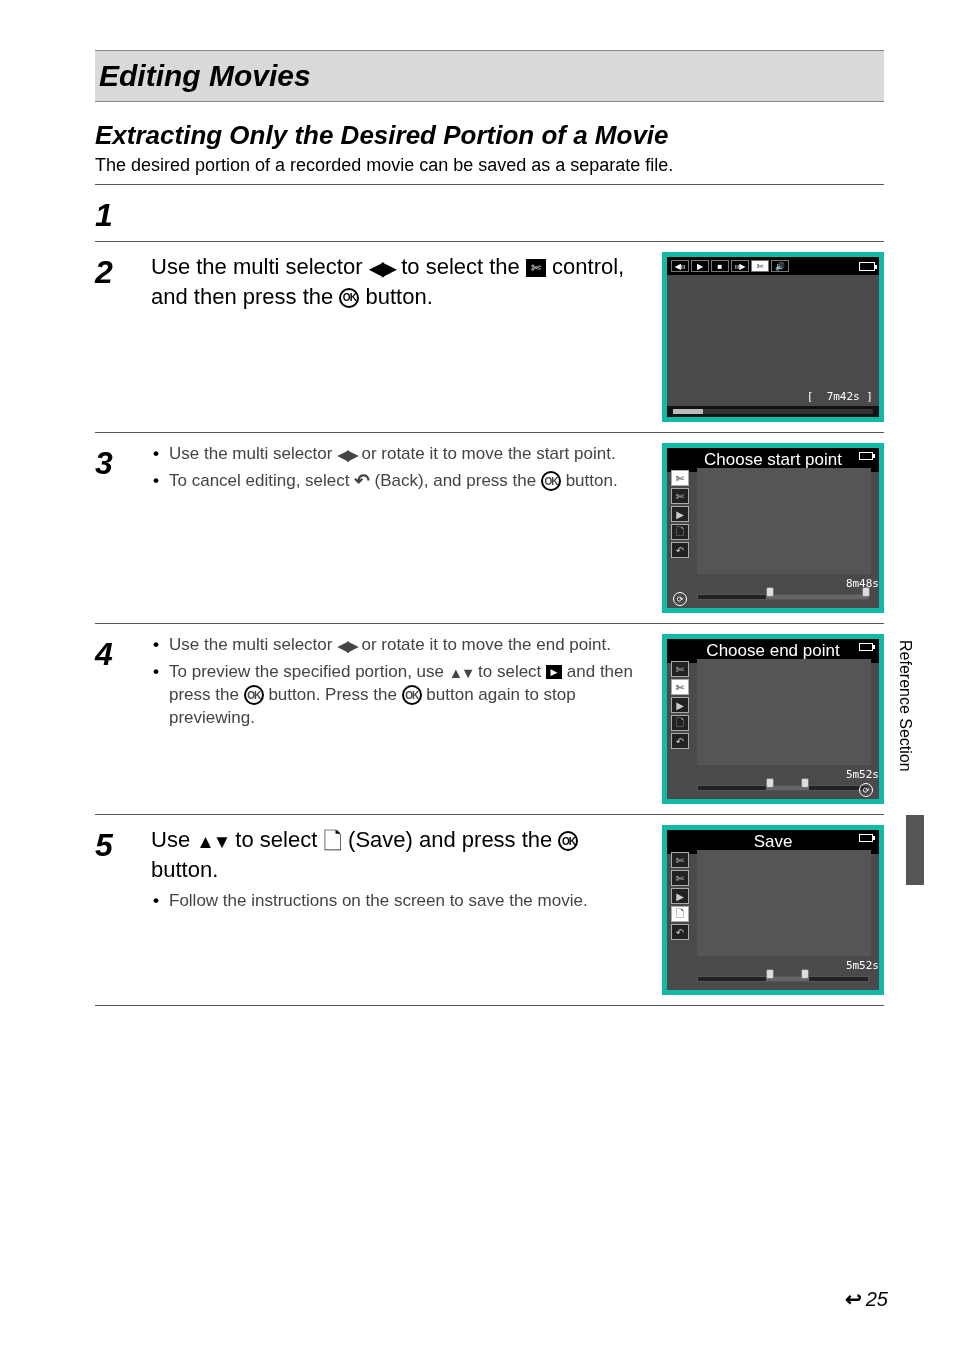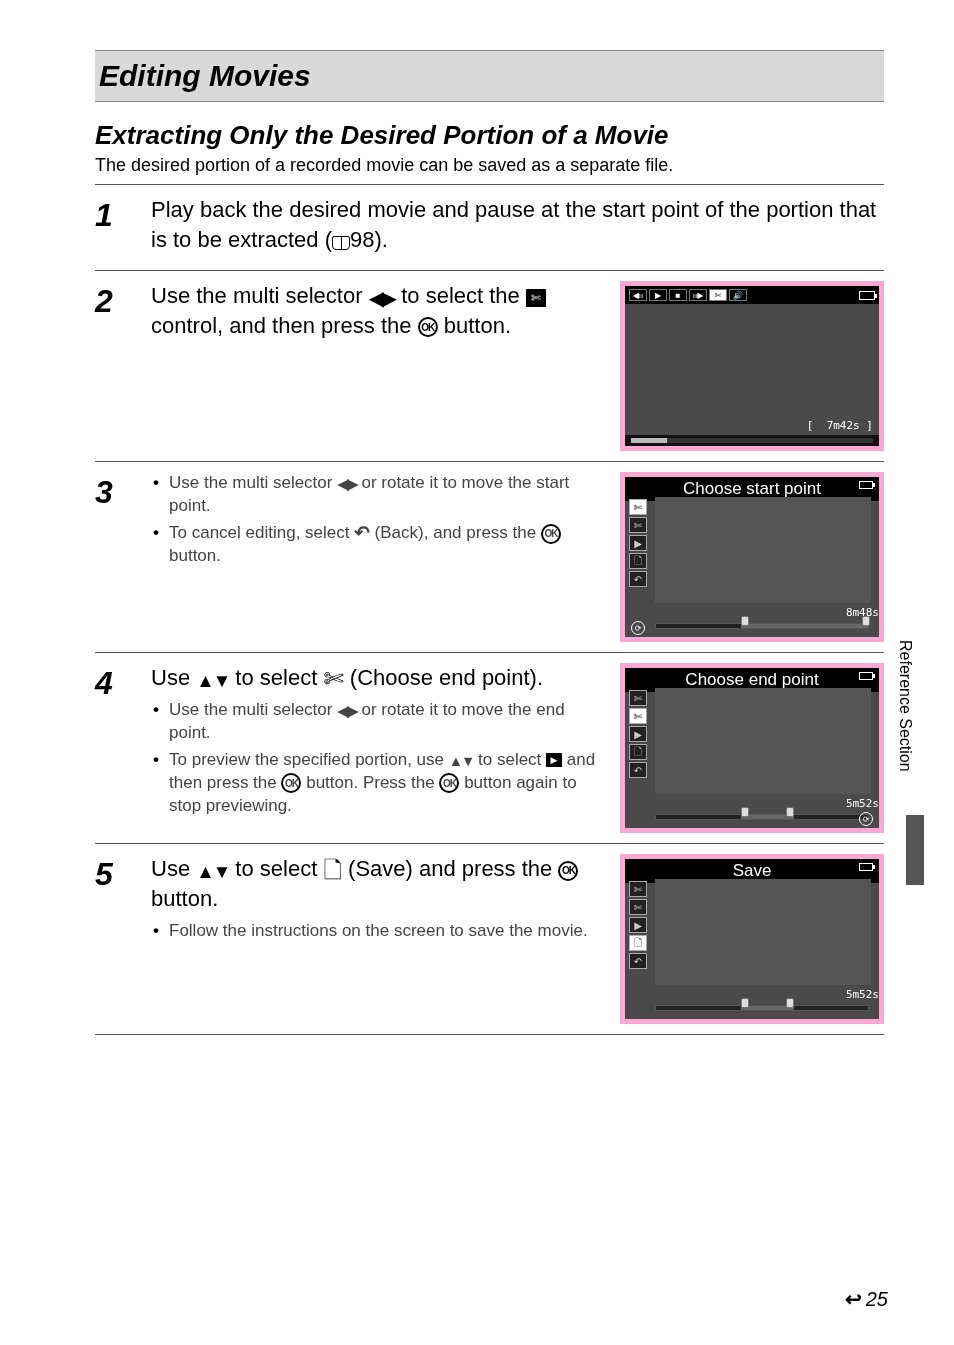--- a/index.html
+++ b/index.html
@@ -80,23 +80,23 @@
   }
   .step-bullets li::before {
     content: "•";
     position: absolute;
     left: 2px;
     top: 0;
     font-weight: 700;
     color: #000;
   }
   .camera-screen {
-    width: 264px;
+    width: 222px;
     height: 170px;
-    border: 5px solid #f9a8d4;
+    border: 5px solid #14b8a6;
     background: #4a4a4a;
     color: #fff;
     position: relative;
     flex-shrink: 0;
     font-size: 12px;
     font-family: Arial, sans-serif;
   }
   
   .s2-topbar {
     background: #000;
@@ -363,27 +363,20 @@
 
 <div class="title-bar">
   <h1>Editing Movies</h1>
 </div>
 
 <div class="sub-title">Extracting Only the Desired Portion of a Movie</div>
 <div class="intro">The desired portion of a recorded movie can be saved as a separate file.</div>
 
 <div class="step">
   <div class="step-num">1</div>
-  <div class="step-body">
-    <div class="step-text">
-      <div class="step-heading">
-        <span>Play back the desired movie and pause at the start point of the portion that is to be extracted (</span><span class="glyph page"></span><span>98).</span>
-      </div>
-    </div>
-  </div>
 </div>
 
 <div class="step">
   <div class="step-num">2</div>
   <div class="step-body">
     <div class="step-text">
       <div class="step-heading">
         <span>Use the multi selector </span><span class="glyph lr"></span><span> to select the </span><span class="glyph scissor-box"></span><span> control, and then press the </span><span class="glyph ok"></span><span> button.</span>
       </div>
     </div>
@@ -441,23 +434,20 @@
       </div>
       <div class="menu-dial" style="left:6px;bottom:2px;">⟳</div>
     </div>
   </div>
 </div>
 
 <div class="step">
   <div class="step-num">4</div>
   <div class="step-body">
     <div class="step-text">
-      <div class="step-heading">
-        <span>Use </span><span class="glyph ud"></span><span> to select </span><span class="glyph scissor-end"></span><span> (Choose end point).</span>
-      </div>
       <ul class="step-bullets">
         <li>
           <span>Use the multi selector </span><span class="glyph lr"></span><span> or rotate it to move the end point.</span>
         </li>
         <li>
           <span>To preview the specified portion, use </span><span class="glyph ud"></span><span> to select </span><span class="glyph play-box"></span><span> and then press the </span><span class="glyph ok"></span><span> button. Press the </span><span class="glyph ok"></span><span> button again to stop previewing.</span>
         </li>
       </ul>
     </div>
     <div class="camera-screen">

